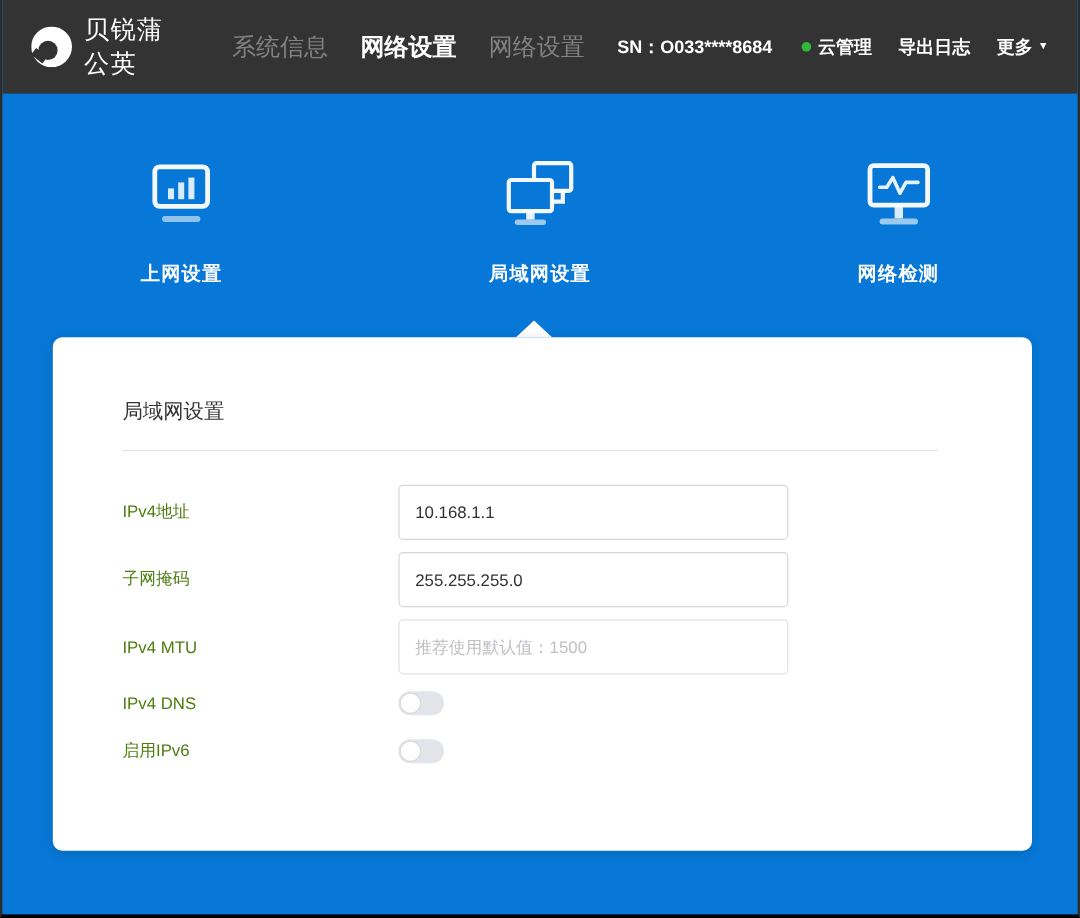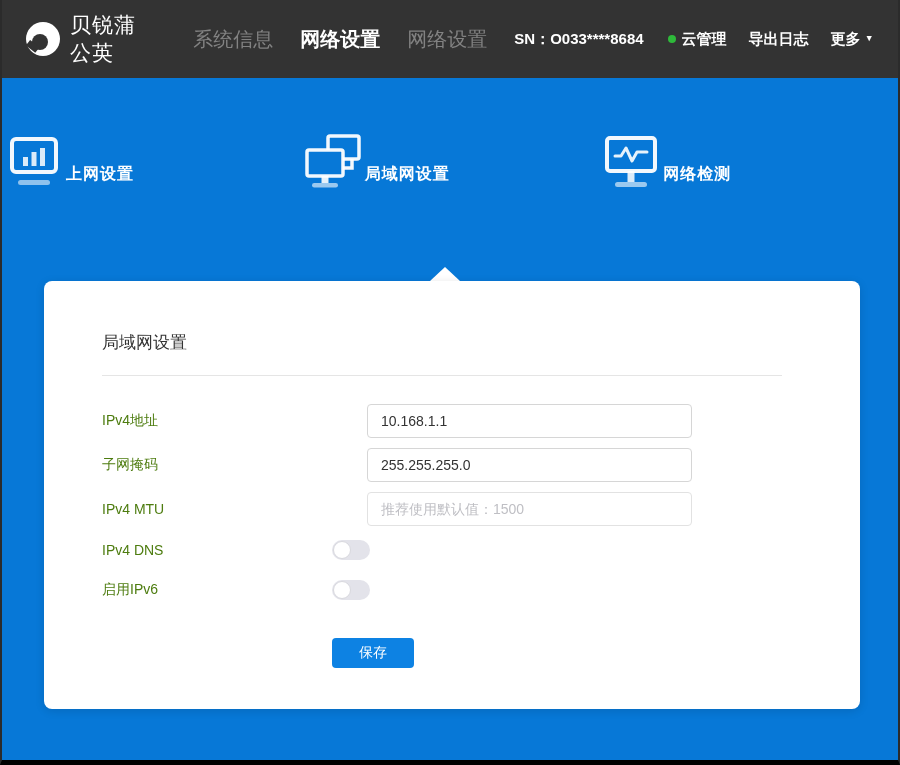--- a/index.html
+++ b/index.html
@@ -8,21 +8,21 @@
     font-family: "Liberation Sans", "DejaVu Sans", sans-serif;
     width: 900px;
   }
   .screen {
     position: relative;
     width: 900px;
     height: 765px;
     background: #0778d7;
     border-left: 2px solid #2b2b2b;
     border-right: 2px solid #2b2b2b;
-    border-bottom: 5px solid #000000;
+    border-bottom: 3px solid #000000;
     overflow: hidden;
   }
 
   
   .navbar {
     height: 78px;
     background: #333333;
     display: flex;
     align-items: center;
     padding: 0 26px 0 24px;
@@ -79,20 +79,21 @@
 
   
   .tab-strip {
     display: flex;
     justify-content: space-between;
     padding: 0 0;
   }
   .tab {
     width: 300px;
     display: flex;
+    flex-direction: column;
     align-items: center;
     padding-top: 52px;
     cursor: pointer;
   }
   .tab-icon { width: 64px; height: 64px; }
   .tab-label {
     margin-top: 24px;
     color: #ffffff;
     font-size: 16px;
     font-weight: 700;
@@ -139,29 +140,28 @@
   .form-label {
     width: 210px;
     text-align: left;
     margin-right: 20px;
     font-size: 14px;
     color: #4d7c0f;
     white-space: nowrap;
   }
   .text-input {
     width: 325px;
-    height: 34px;
+    height: 46px;
     border: 1px solid #d6d6d6;
     border-radius: 4px;
     padding: 0 13px;
     font-size: 14px;
     color: #333333;
     outline: none;
     font-family: "Liberation Sans", "DejaVu Sans", sans-serif;
-    margin-left: 35px;
   }
   .text-input.light { border-color: #e2e2e2; }
   .text-input::placeholder { color: #bfbfc4; }
   .toggle-row { margin: 14px 0 20px 0; height: 20px; }
   .toggle-row.second { margin: 0 0 0 0; }
   .toggle {
     position: relative;
     width: 38px;
     height: 20px;
     border-radius: 10px;
@@ -299,18 +299,15 @@
       </span>
     </div>
 
     <div class="form-row toggle-row second">
       <span class="form-label">启用IPv6</span>
       <span class="toggle">
         <span class="toggle-knob"></span>
       </span>
     </div>
 
-    <div class="save-row">
-      <button class="save-button">保存</button>
-    </div>
   </div>
 
 </div>
 
 </body></html>

